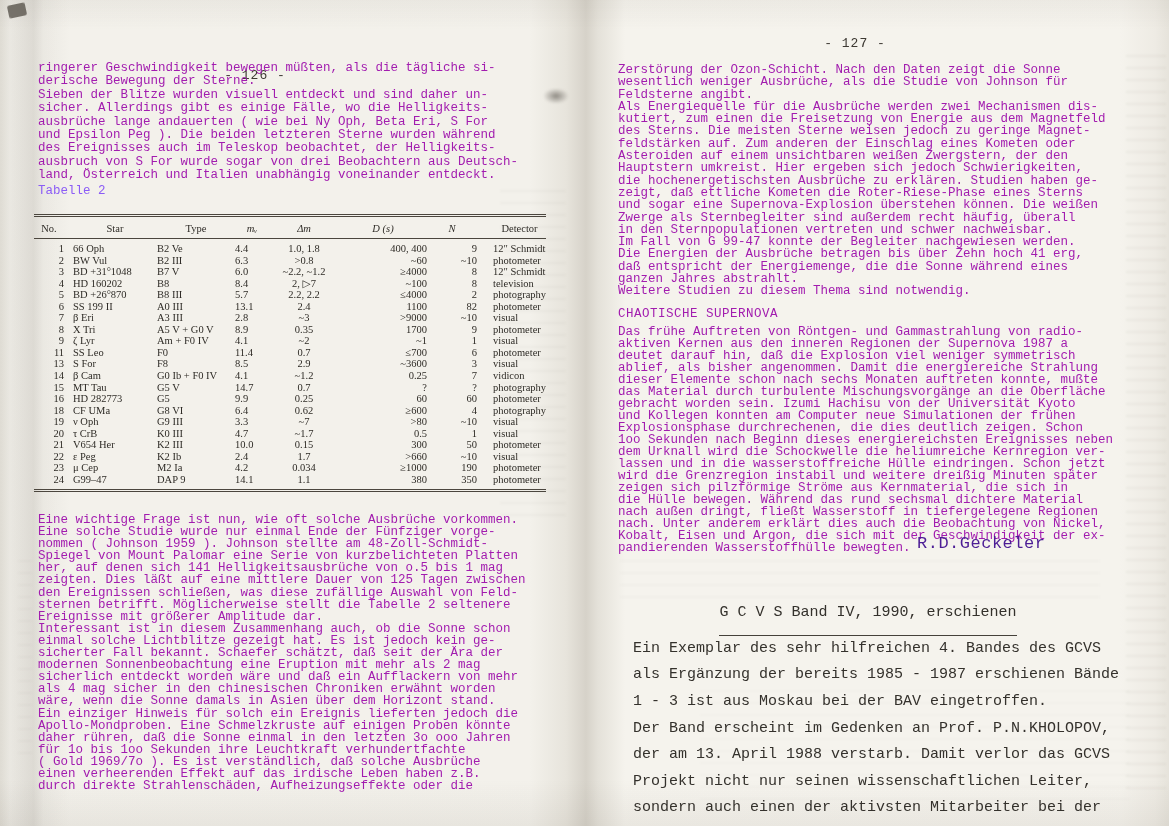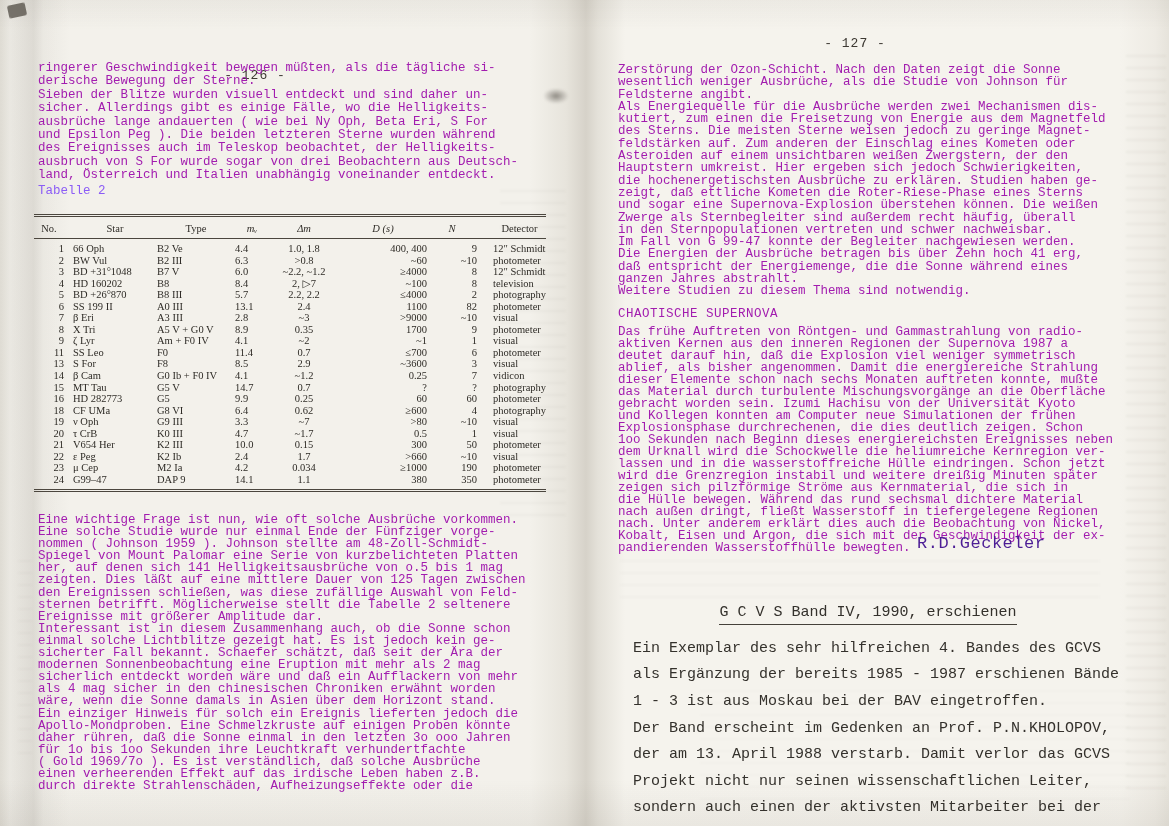--- a/index.html
+++ b/index.html
@@ -24,21 +24,21 @@
     background:linear-gradient(90deg,rgba(0,0,0,0) 0,rgba(95,88,78,.14) 48%,rgba(95,88,78,.05) 62%,rgba(0,0,0,0) 100%);}
   .tw{position:absolute;white-space:pre;color:#a21caf;}
   .tw-sm{font-size:12.5px;line-height:13.4px;}
   .tw-sm2{font-size:12.5px;line-height:12.1px;}
   .tw-sm3{font-size:12.5px;line-height:12.3px;}
   .tw-lg{font-size:15px;line-height:26.3px;color:#34312c;}
   .pagenum{position:absolute;font-size:13px;color:#3d3933;text-align:center;width:470px;letter-spacing:1px;}
   .caption{position:absolute;font-size:12.5px;color:#8b5cf6;}
   .sig{position:absolute;font-size:17px;color:#4c1d95;letter-spacing:.5px;}
   .ann-head{position:absolute;width:470px;text-align:center;font-size:15px;color:#34312c;}
-  .ann-head span{border-bottom:1.4px solid #45413a;padding-bottom:3px;}
+  .ann-head span{border-bottom:1.4px solid #45413a;padding-bottom:14px;}
   
   table.flare{
     position:absolute;left:34px;top:214px;width:512px;
     border-collapse:collapse;table-layout:fixed;
     font-family:"Liberation Serif","DejaVu Serif",serif;
     font-size:10.5px;color:#2e2b26;
     border-top:3px double #4b463e;border-bottom:3px double #4b463e;
   }
   table.flare th{font-weight:normal;text-align:center;padding:6px 0 4px 0;
     border-bottom:1px solid #4b463e;font-size:10.5px;}

